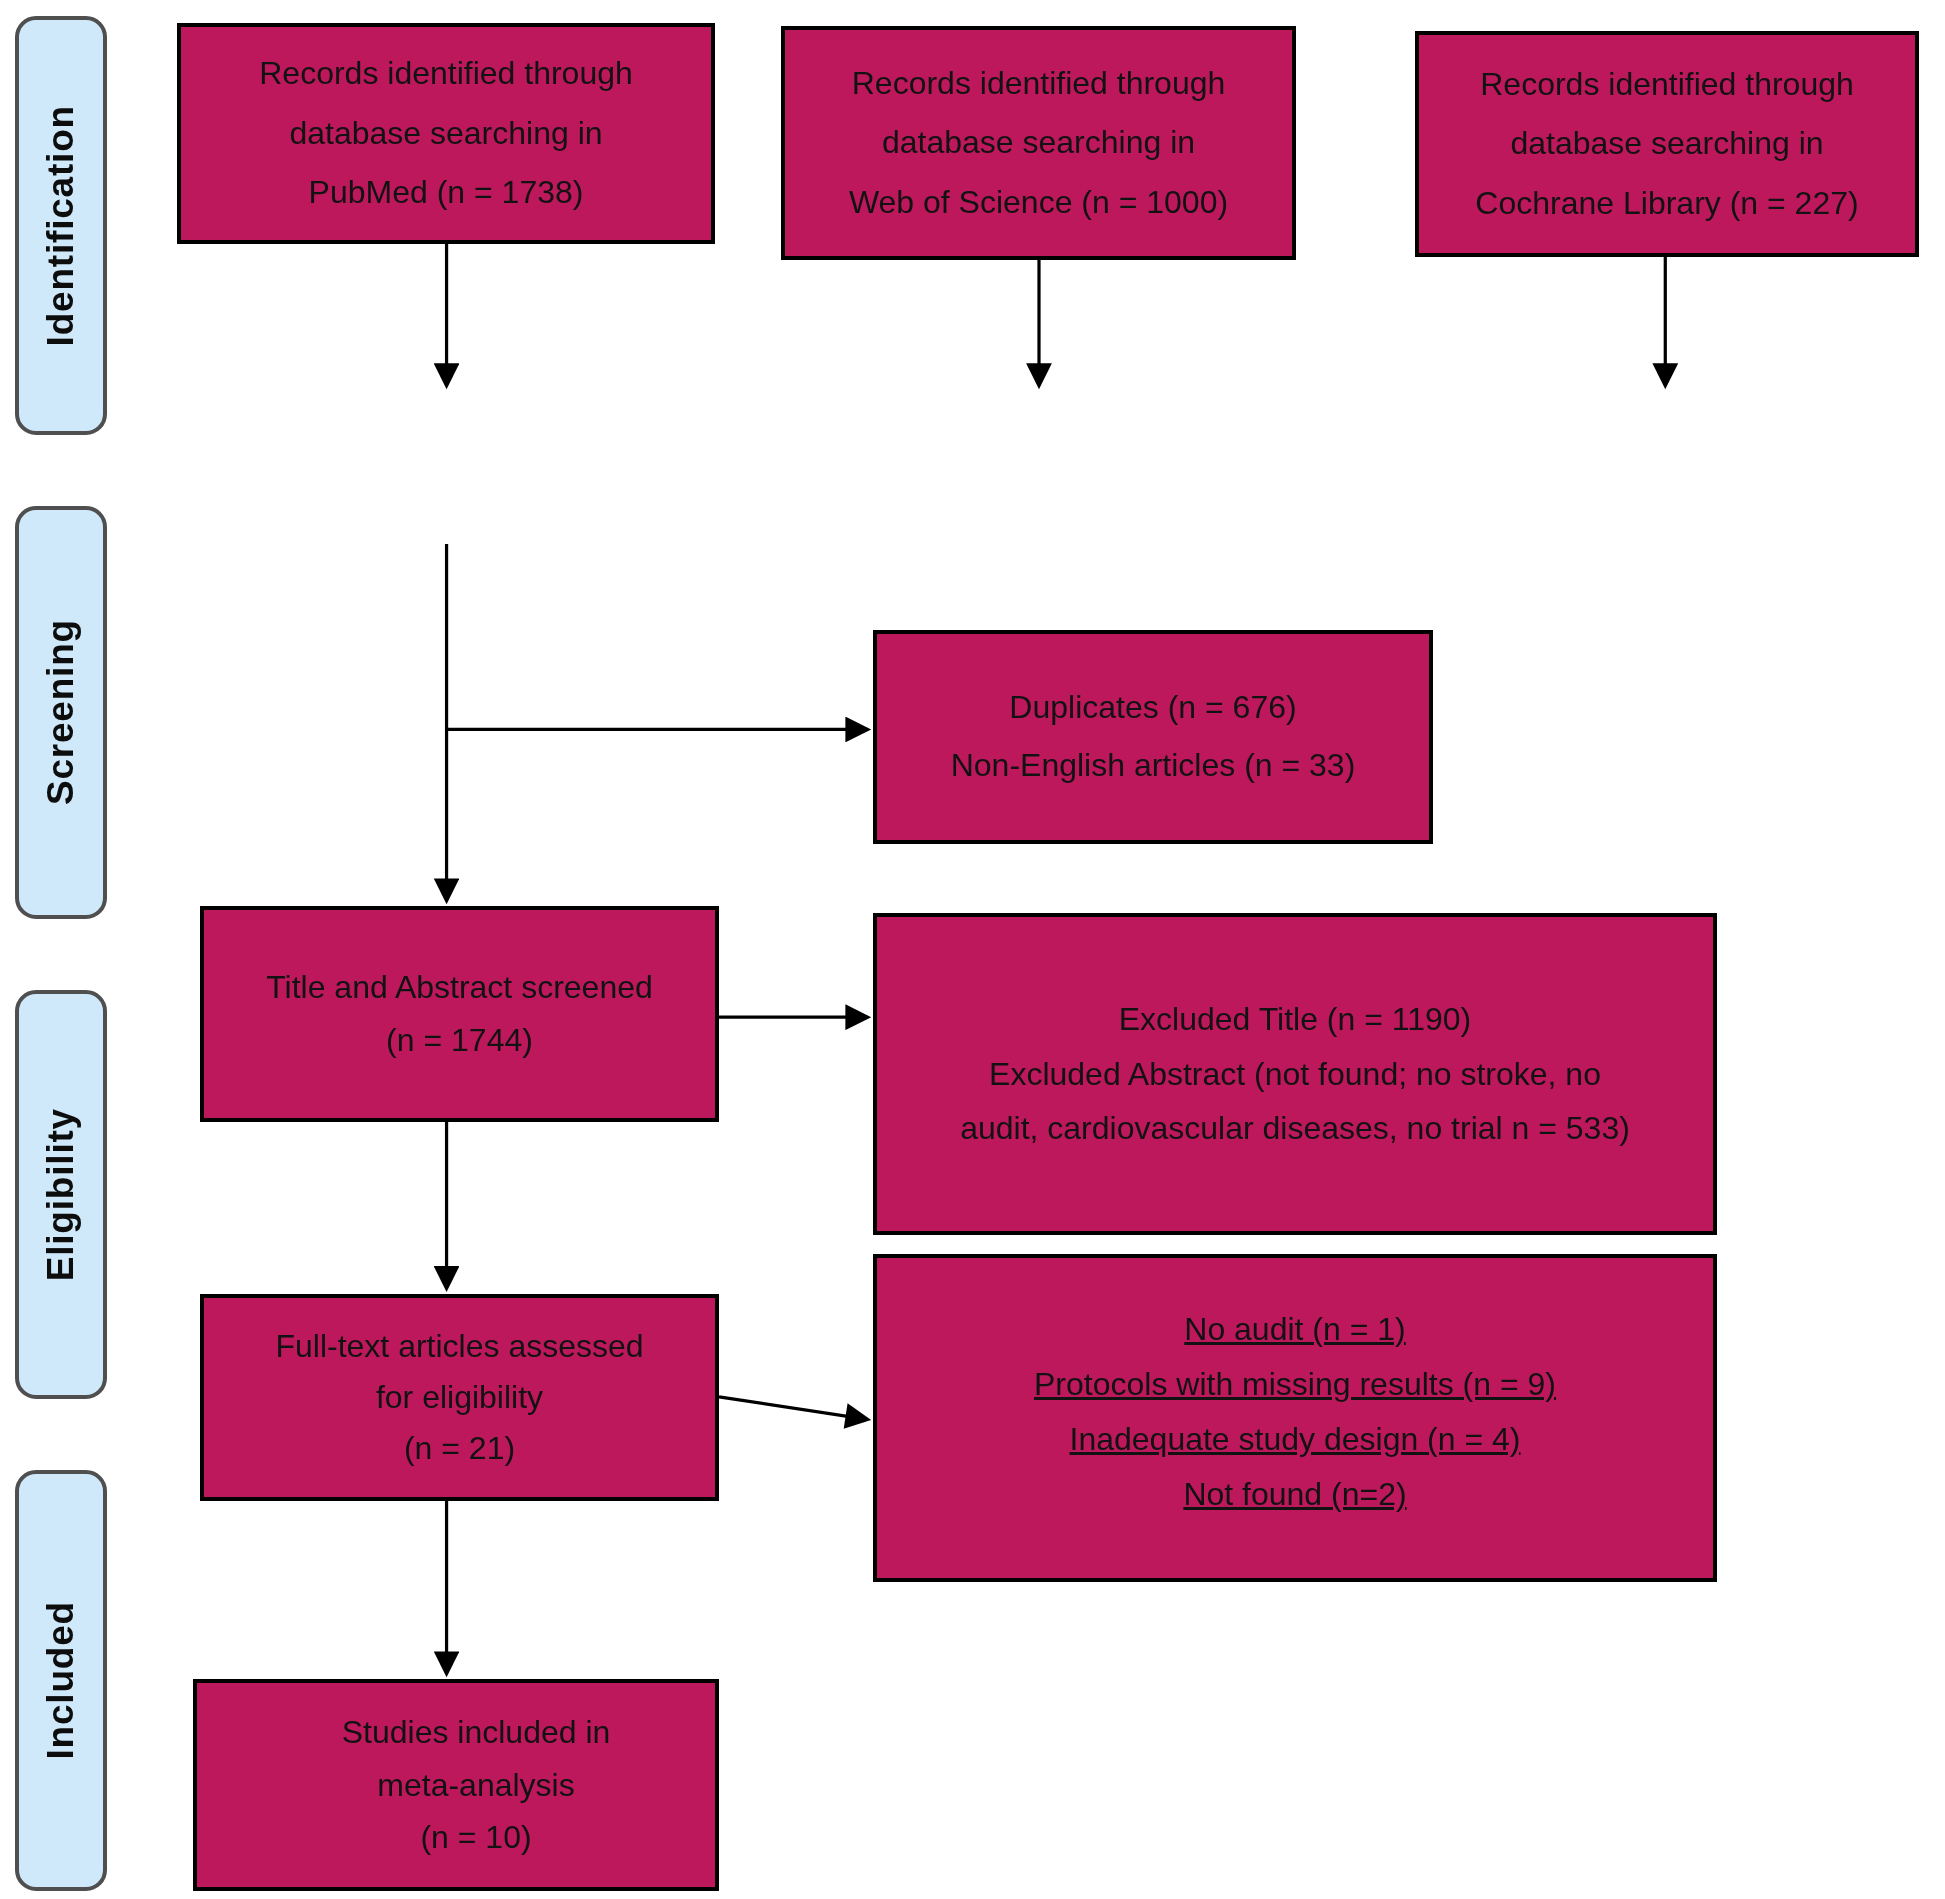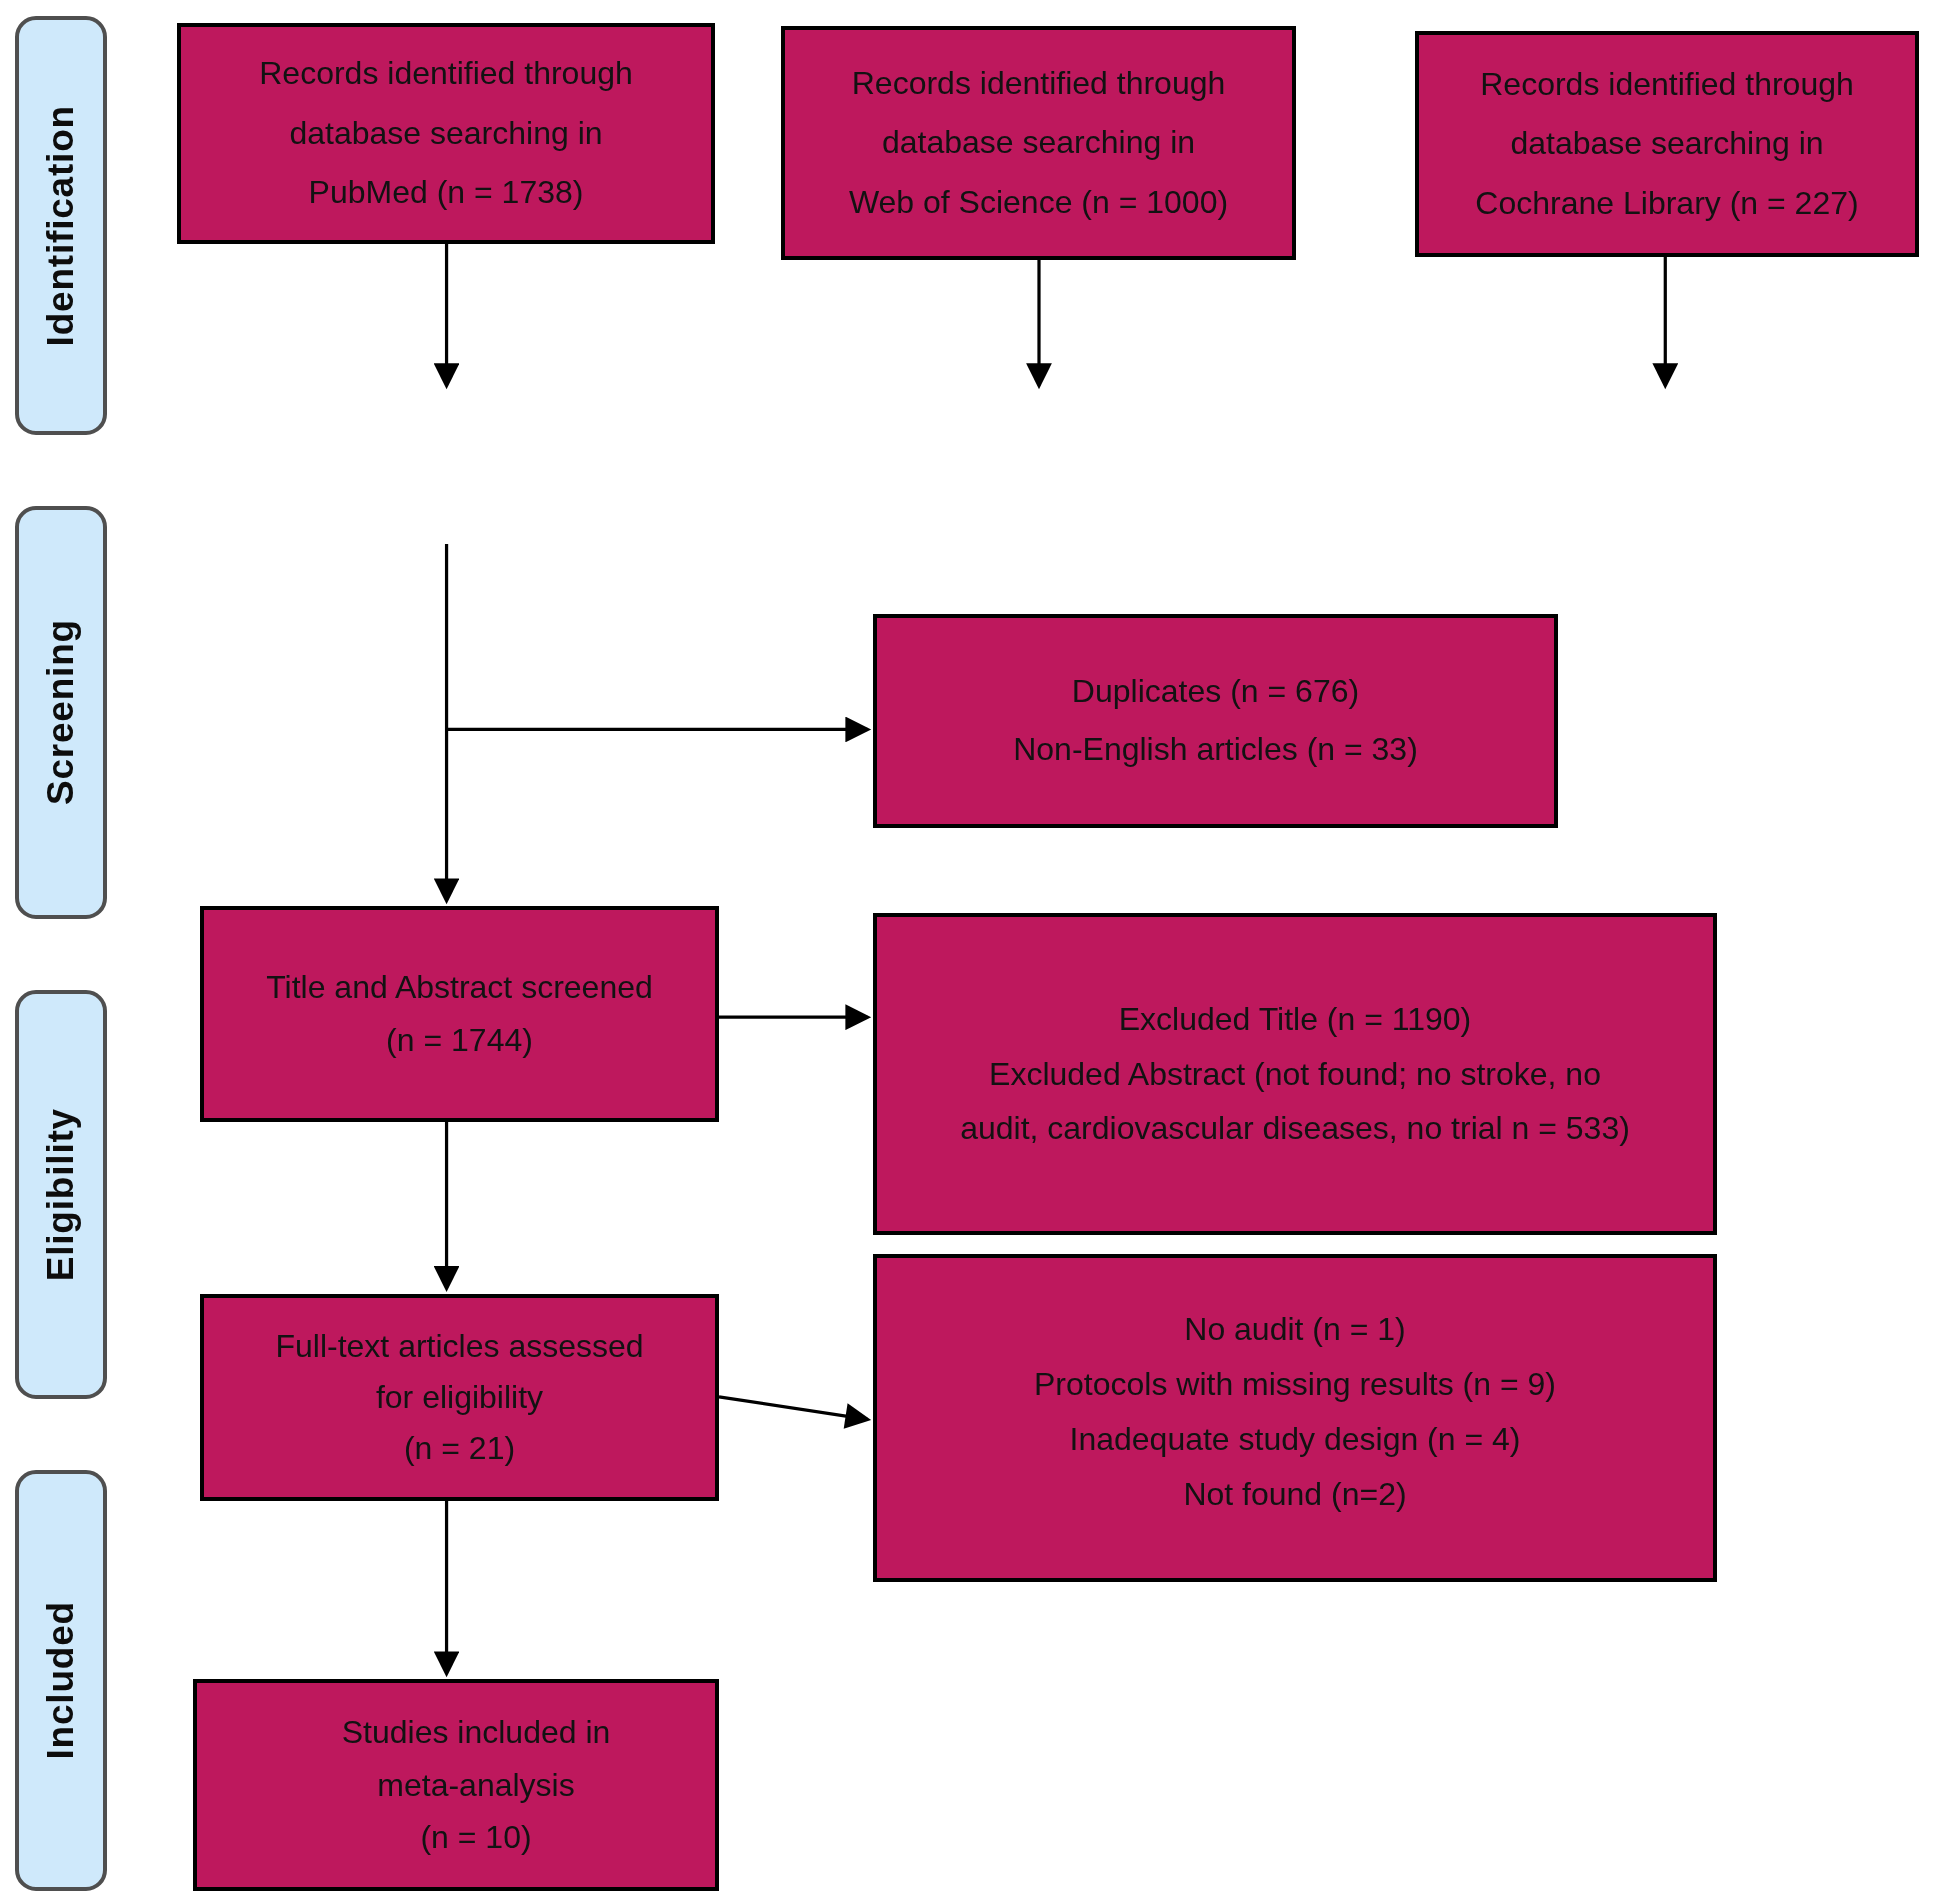--- a/index.html
+++ b/index.html
@@ -40,25 +40,25 @@
     text-align: center;
     font-size: 32px;
     line-height: 1.7;
   }
   .fbox .ln { white-space: nowrap; }
 
   #box-pubmed    { left: 177px;  top: 22.6px;   width: 538px;  height: 221px; line-height: 1.85; }
   #box-wos       { left: 781px;  top: 26px;   width: 515px;  height: 234px; line-height: 1.85; }
   #box-cochrane  { left: 1415px; top: 31px;   width: 504px;  height: 226px; line-height: 1.85; }
   #box-total     { left: 174px;  top: 391px;  width: 1744px; height: 153px; border-width: 4.8px; line-height: 1.75; }
-  #box-duplicates{ left: 873px; top: 614px;  width: 685px;  height: 214px; line-height: 1.8; }
+  #box-duplicates{ left: 873px; top: 630px;  width: 560px;  height: 214px; line-height: 1.8; }
   #box-titleabs  { left: 200px;  top: 906px; width: 519px;  height: 216px; line-height: 1.65; text-align: right; }
   #box-excluded1 { left: 873px; top: 913px; width: 844px; height: 322px; line-height: 1.7; }
   #box-fulltext  { left: 200px;  top: 1294px; width: 519px;  height: 207px; line-height: 1.6; justify-content: center; }
-  #box-excluded2 { left: 873px; top: 1254px; width: 844px; height: 328px; line-height: 1.72; justify-content: flex-start; padding-top: 44px; }
+  #box-excluded2 { left: 873px; top: 1254px; width: 844px; height: 328px; line-height: 1.72; justify-content: flex-start; padding-top: 44px; text-decoration: underline; }
   #box-studies   { left: 193px;  top: 1679px; width: 526px;  height: 212px; line-height: 1.65; padding-left: 40px; }
 
   
   .stage {
     position: absolute;
     left: 14.5px;
     width: 92px;
     background: #cfe9fb;
     border: 4px solid #4f4f4f;
     border-radius: 21px;

